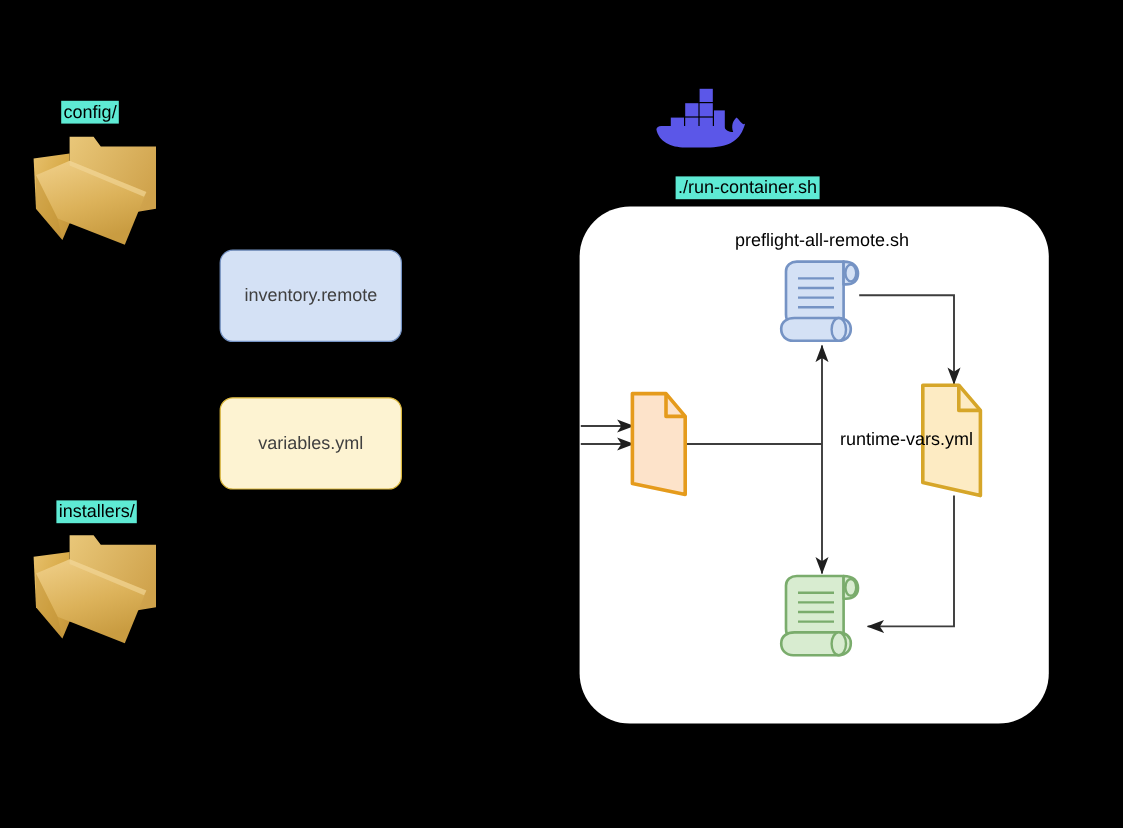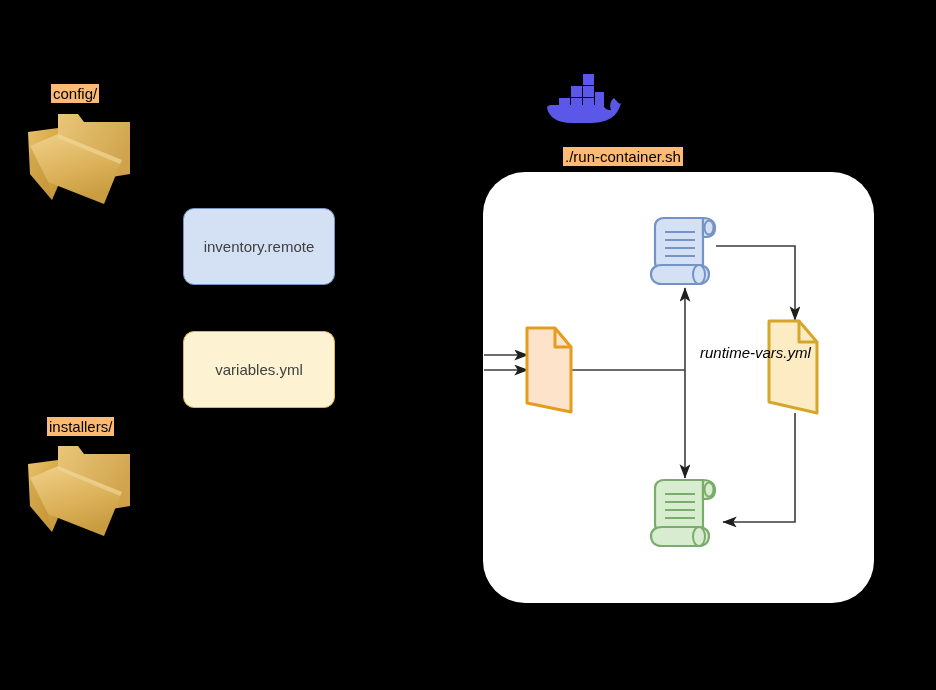--- a/index.html
+++ b/index.html
@@ -22,21 +22,21 @@
     left: 483px;
     top: 172px;
     width: 391px;
     height: 431px;
     background: #ffffff;
     border-radius: 42px;
   }
 
   
   .tag-label {
-    background: #fdba74;
+    background: #5eead4;
     color: #000000;
     font-size: 15px;
     line-height: 18px;
     padding: 1px 2px;
     white-space: nowrap;
   }
 
   
   .plain-label {
     color: #000000;
@@ -178,24 +178,27 @@
       <path d="M31 3 L31 22 L47 22" fill="none" stroke="#e59b1c" stroke-width="3" stroke-linejoin="round"></path>
     </svg>
   </div>
 
   <div class="abs" style="left:766px; top:318px; width:54px; height:98px;">
     <svg width="54" height="98" viewBox="0 0 54 98">
       <path d="M3 3 L33 3 L51 24 L51 95 L3 84 Z" fill="#fdebc3" stroke="#d6a629" stroke-width="3" stroke-linejoin="round"></path>
       <path d="M33 3 L33 24 L51 24" fill="none" stroke="#d6a629" stroke-width="3" stroke-linejoin="round"></path>
     </svg>
   </div>
-  <div class="abs" style="left:700px; top:344px; width:190px;font-style:italic;">
+  <div class="abs" style="left:700px; top:358px; width:190px;">
     <span class="plain-label">runtime-vars.yml</span>
   </div>
 
+  <div class="abs" style="left:600px; top:192px; width:170px; text-align:center;">
+    <span class="plain-label">preflight-all-remote.sh</span>
+  </div>
   <div class="abs" style="left:647px; top:216px; width:76px; height:72px;">
     <svg width="76" height="72" viewBox="0 0 76 72">
       <g stroke="#7593c4" stroke-width="2.2" fill="#d4e1f5" stroke-linejoin="round">
 
         <path d="M8 10 C8 5 12 2 17 2 L56 2 L56 56 L18 56 C12 56 8 52 8 46 Z"></path>
 
         <path d="M56 2 C64 2 68 6 68 12 C68 18 64 21 58 21 L56 21 Z"></path>
         <ellipse cx="62" cy="11.5" rx="4.5" ry="7" fill="#d4e1f5" stroke="#7593c4" stroke-width="2"></ellipse>
 
         <path d="M4 58 C4 52 9 49 15 49 L52 49 C58 49 62 53 62 58

